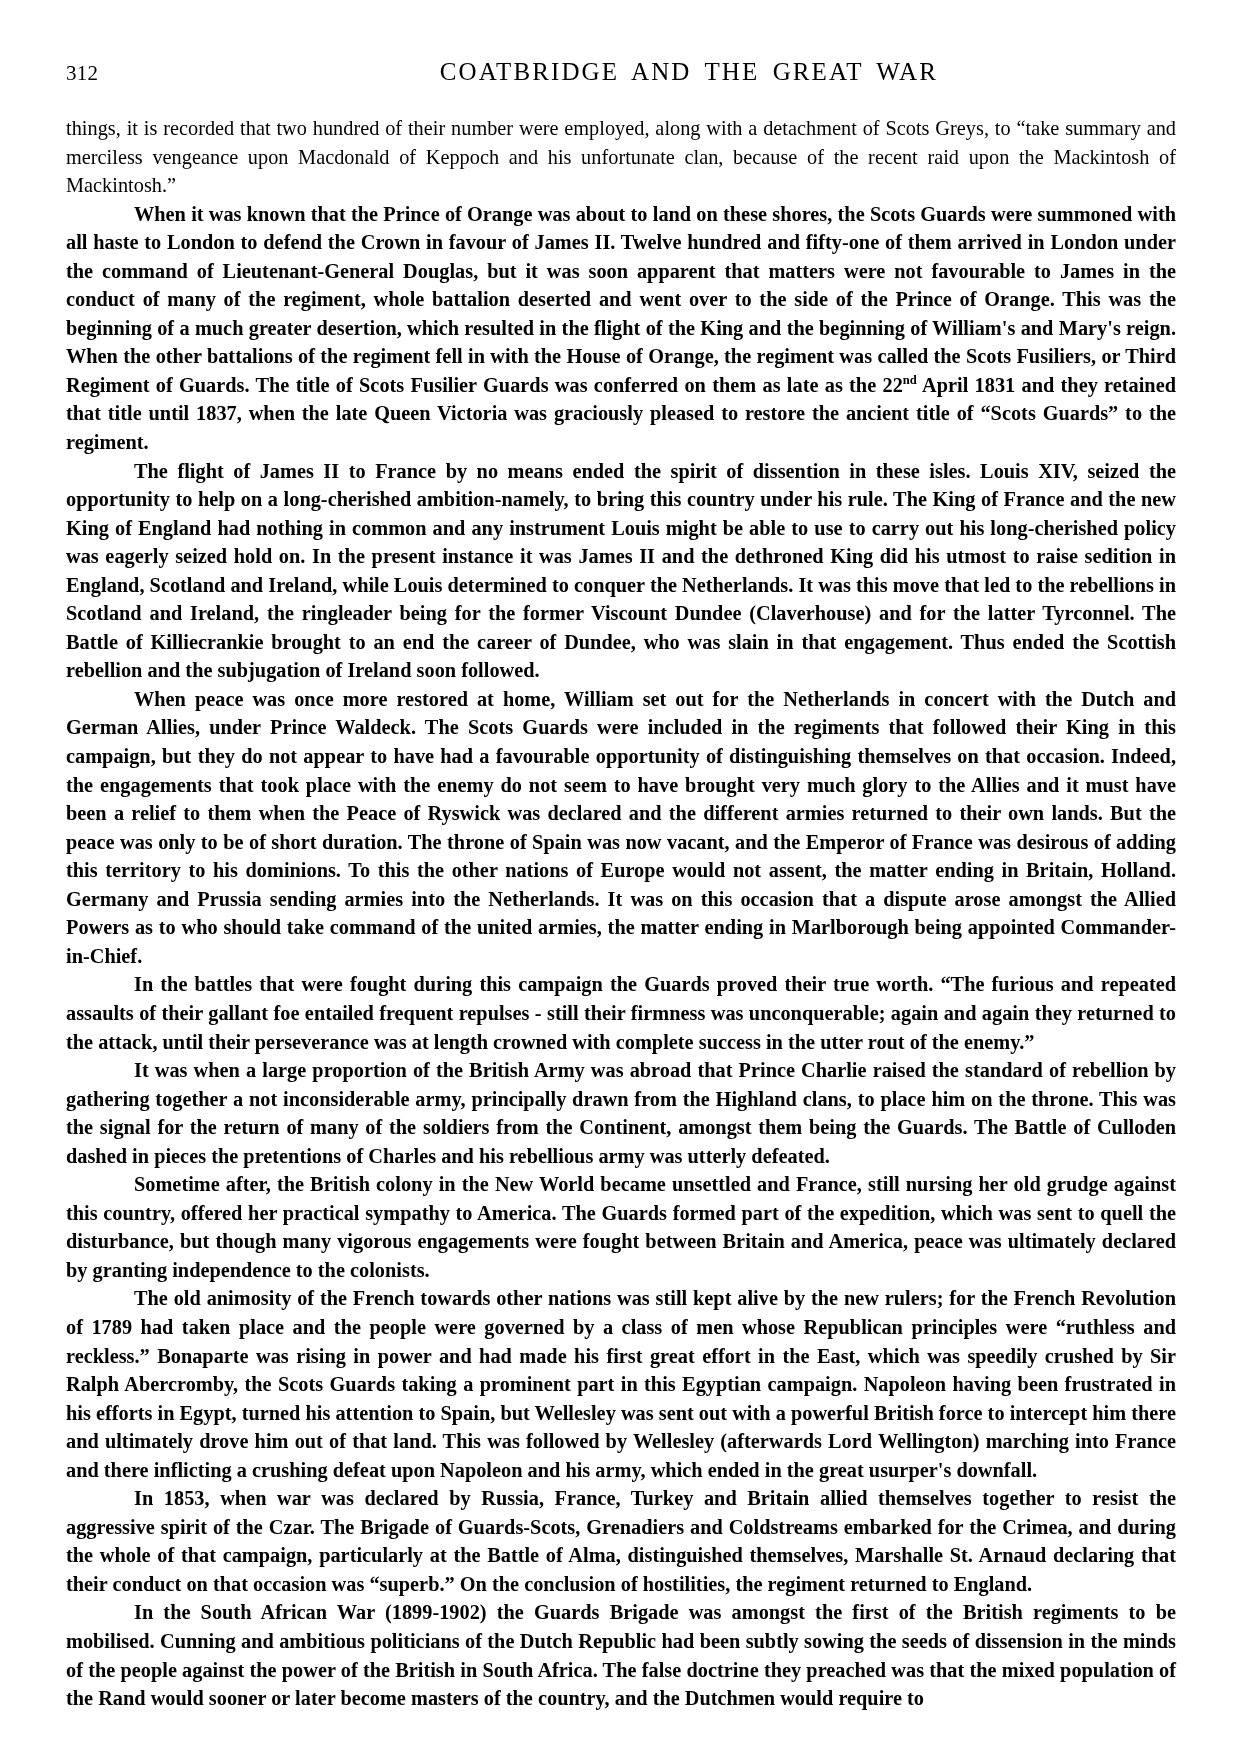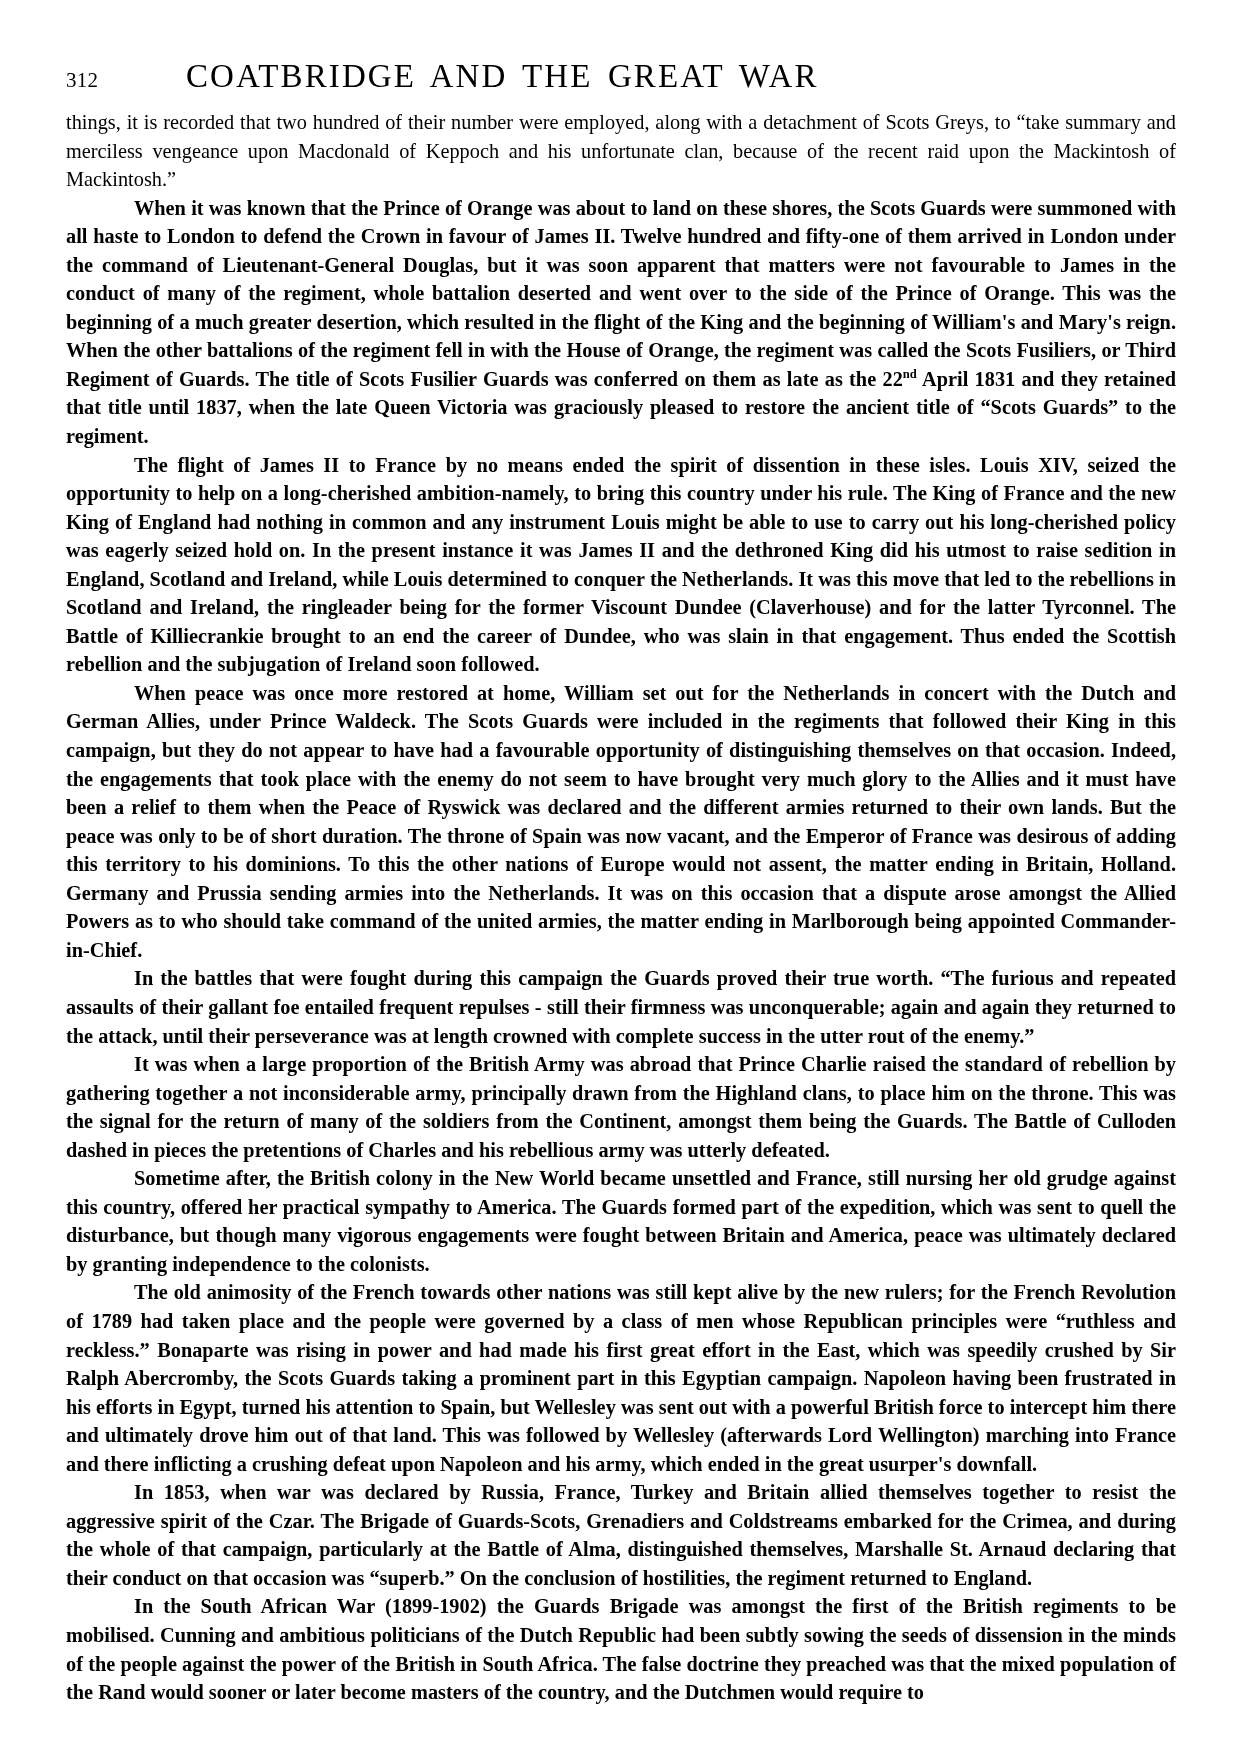--- a/index.html
+++ b/index.html
@@ -34,31 +34,31 @@
     align-items: baseline;
   }
   .folio {
     font-size: 21px;
     letter-spacing: 0.2px;
     width: 120px;
     flex: 0 0 120px;
   }
   .head-title {
     flex: 1 1 auto;
-    text-align: left;
-    font-size: 33px;
+    text-align: right;
+    font-size: 25px;
     letter-spacing: 2.1px;
     word-spacing: 5px;
     white-space: nowrap;
     padding-right: 120px;
   }
   
   .column {
     position: absolute;
-    top: 108px;
+    top: 114px;
     left: 66px;
     width: 1110px;
   }
   p.para {
     margin: 0;
     padding: 0;
     font-size: 20.3px;
     line-height: 28.55px;
     text-align: justify;
     text-justify: inter-word;

